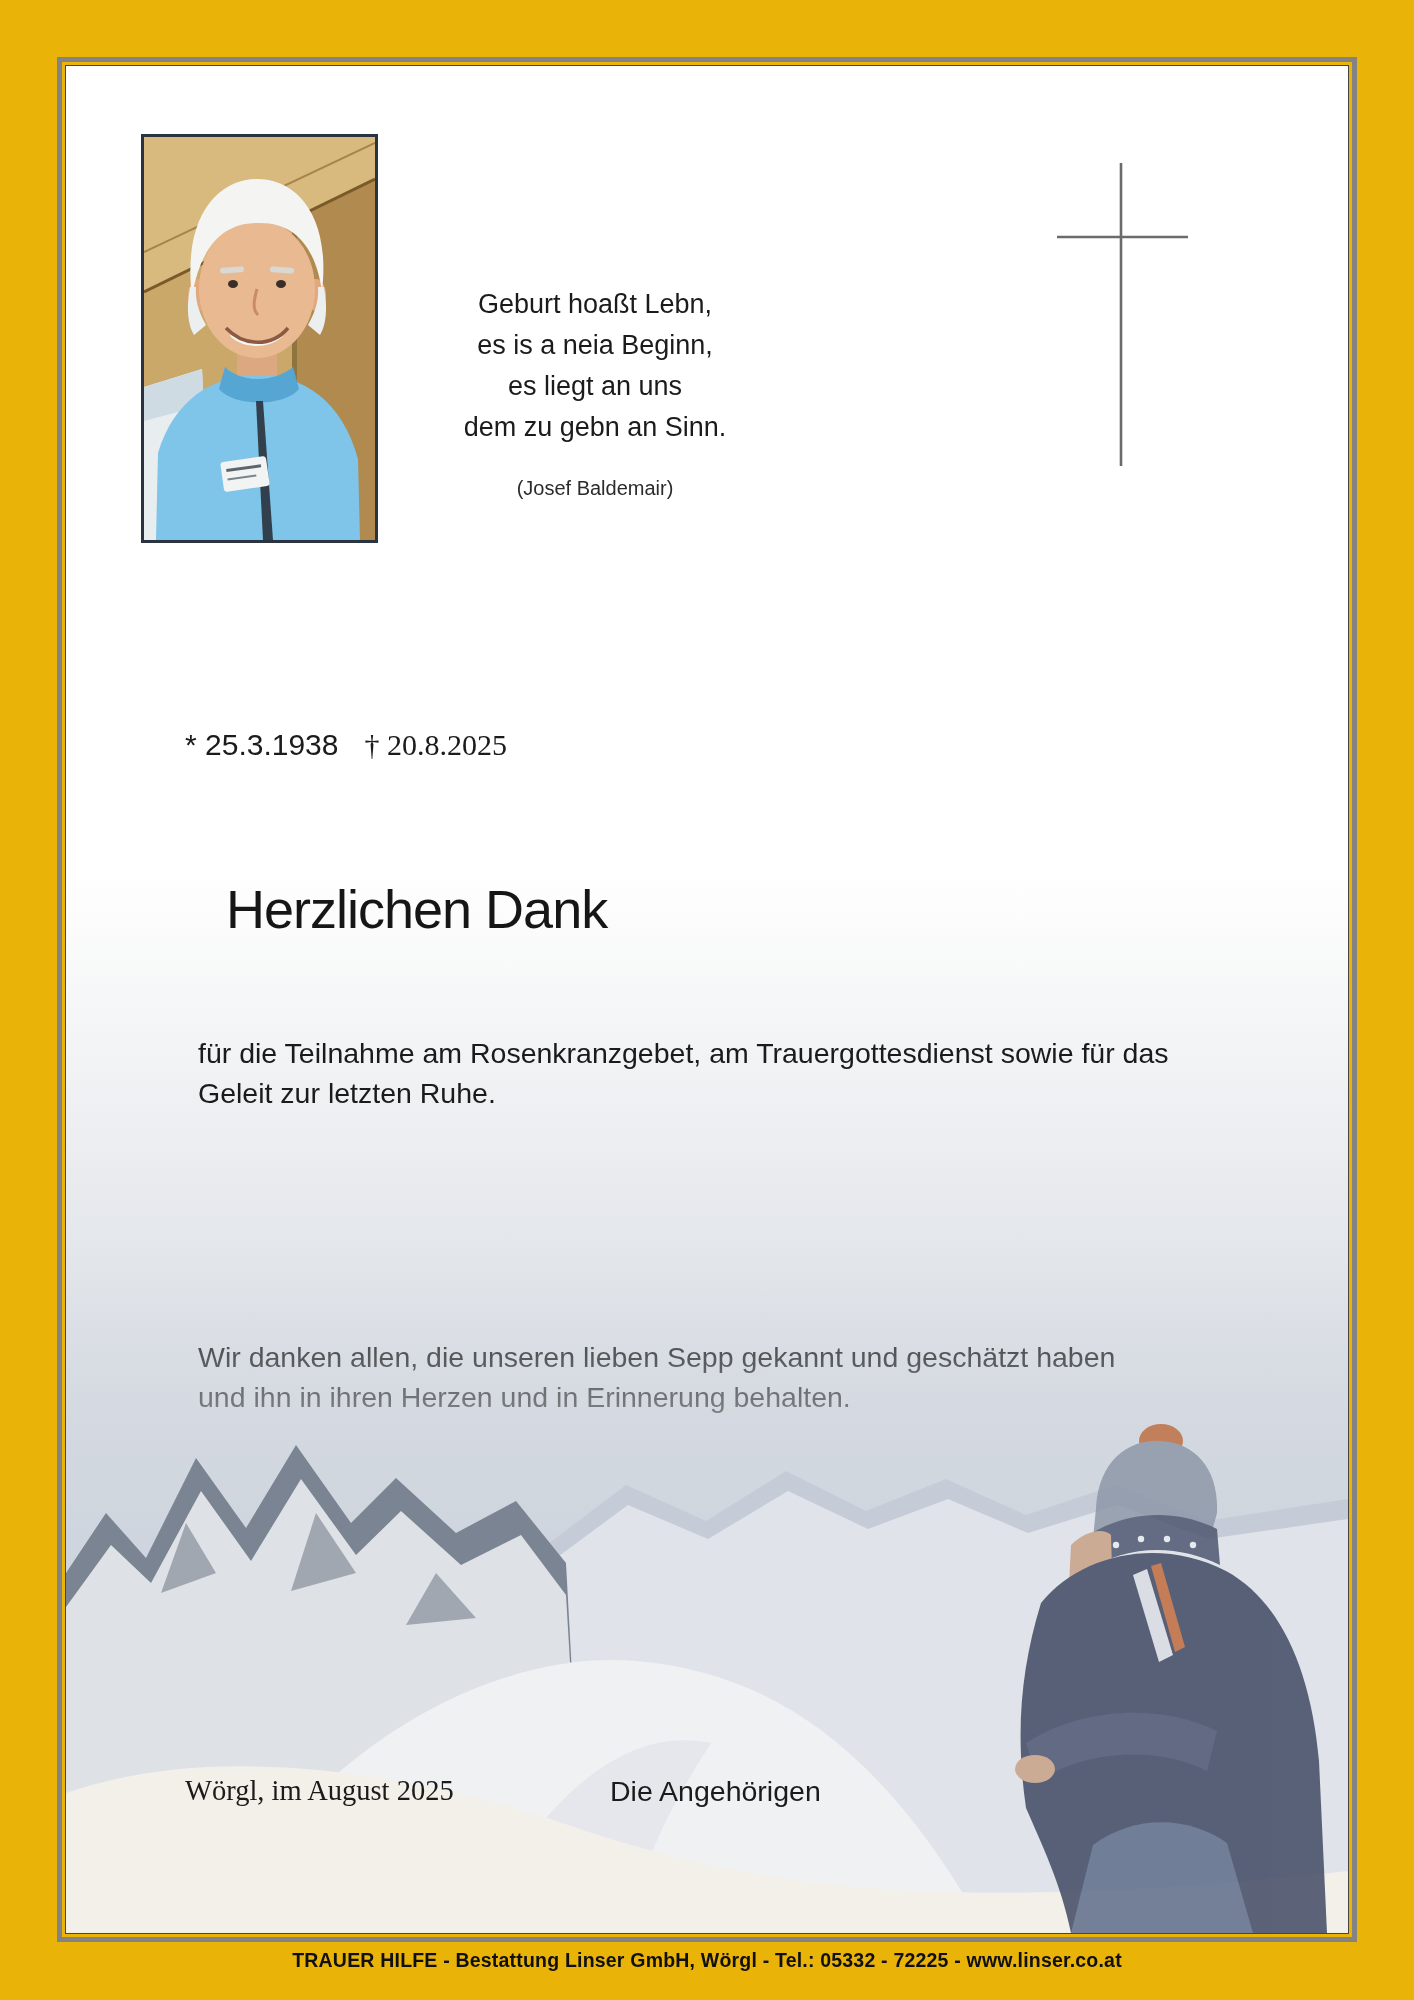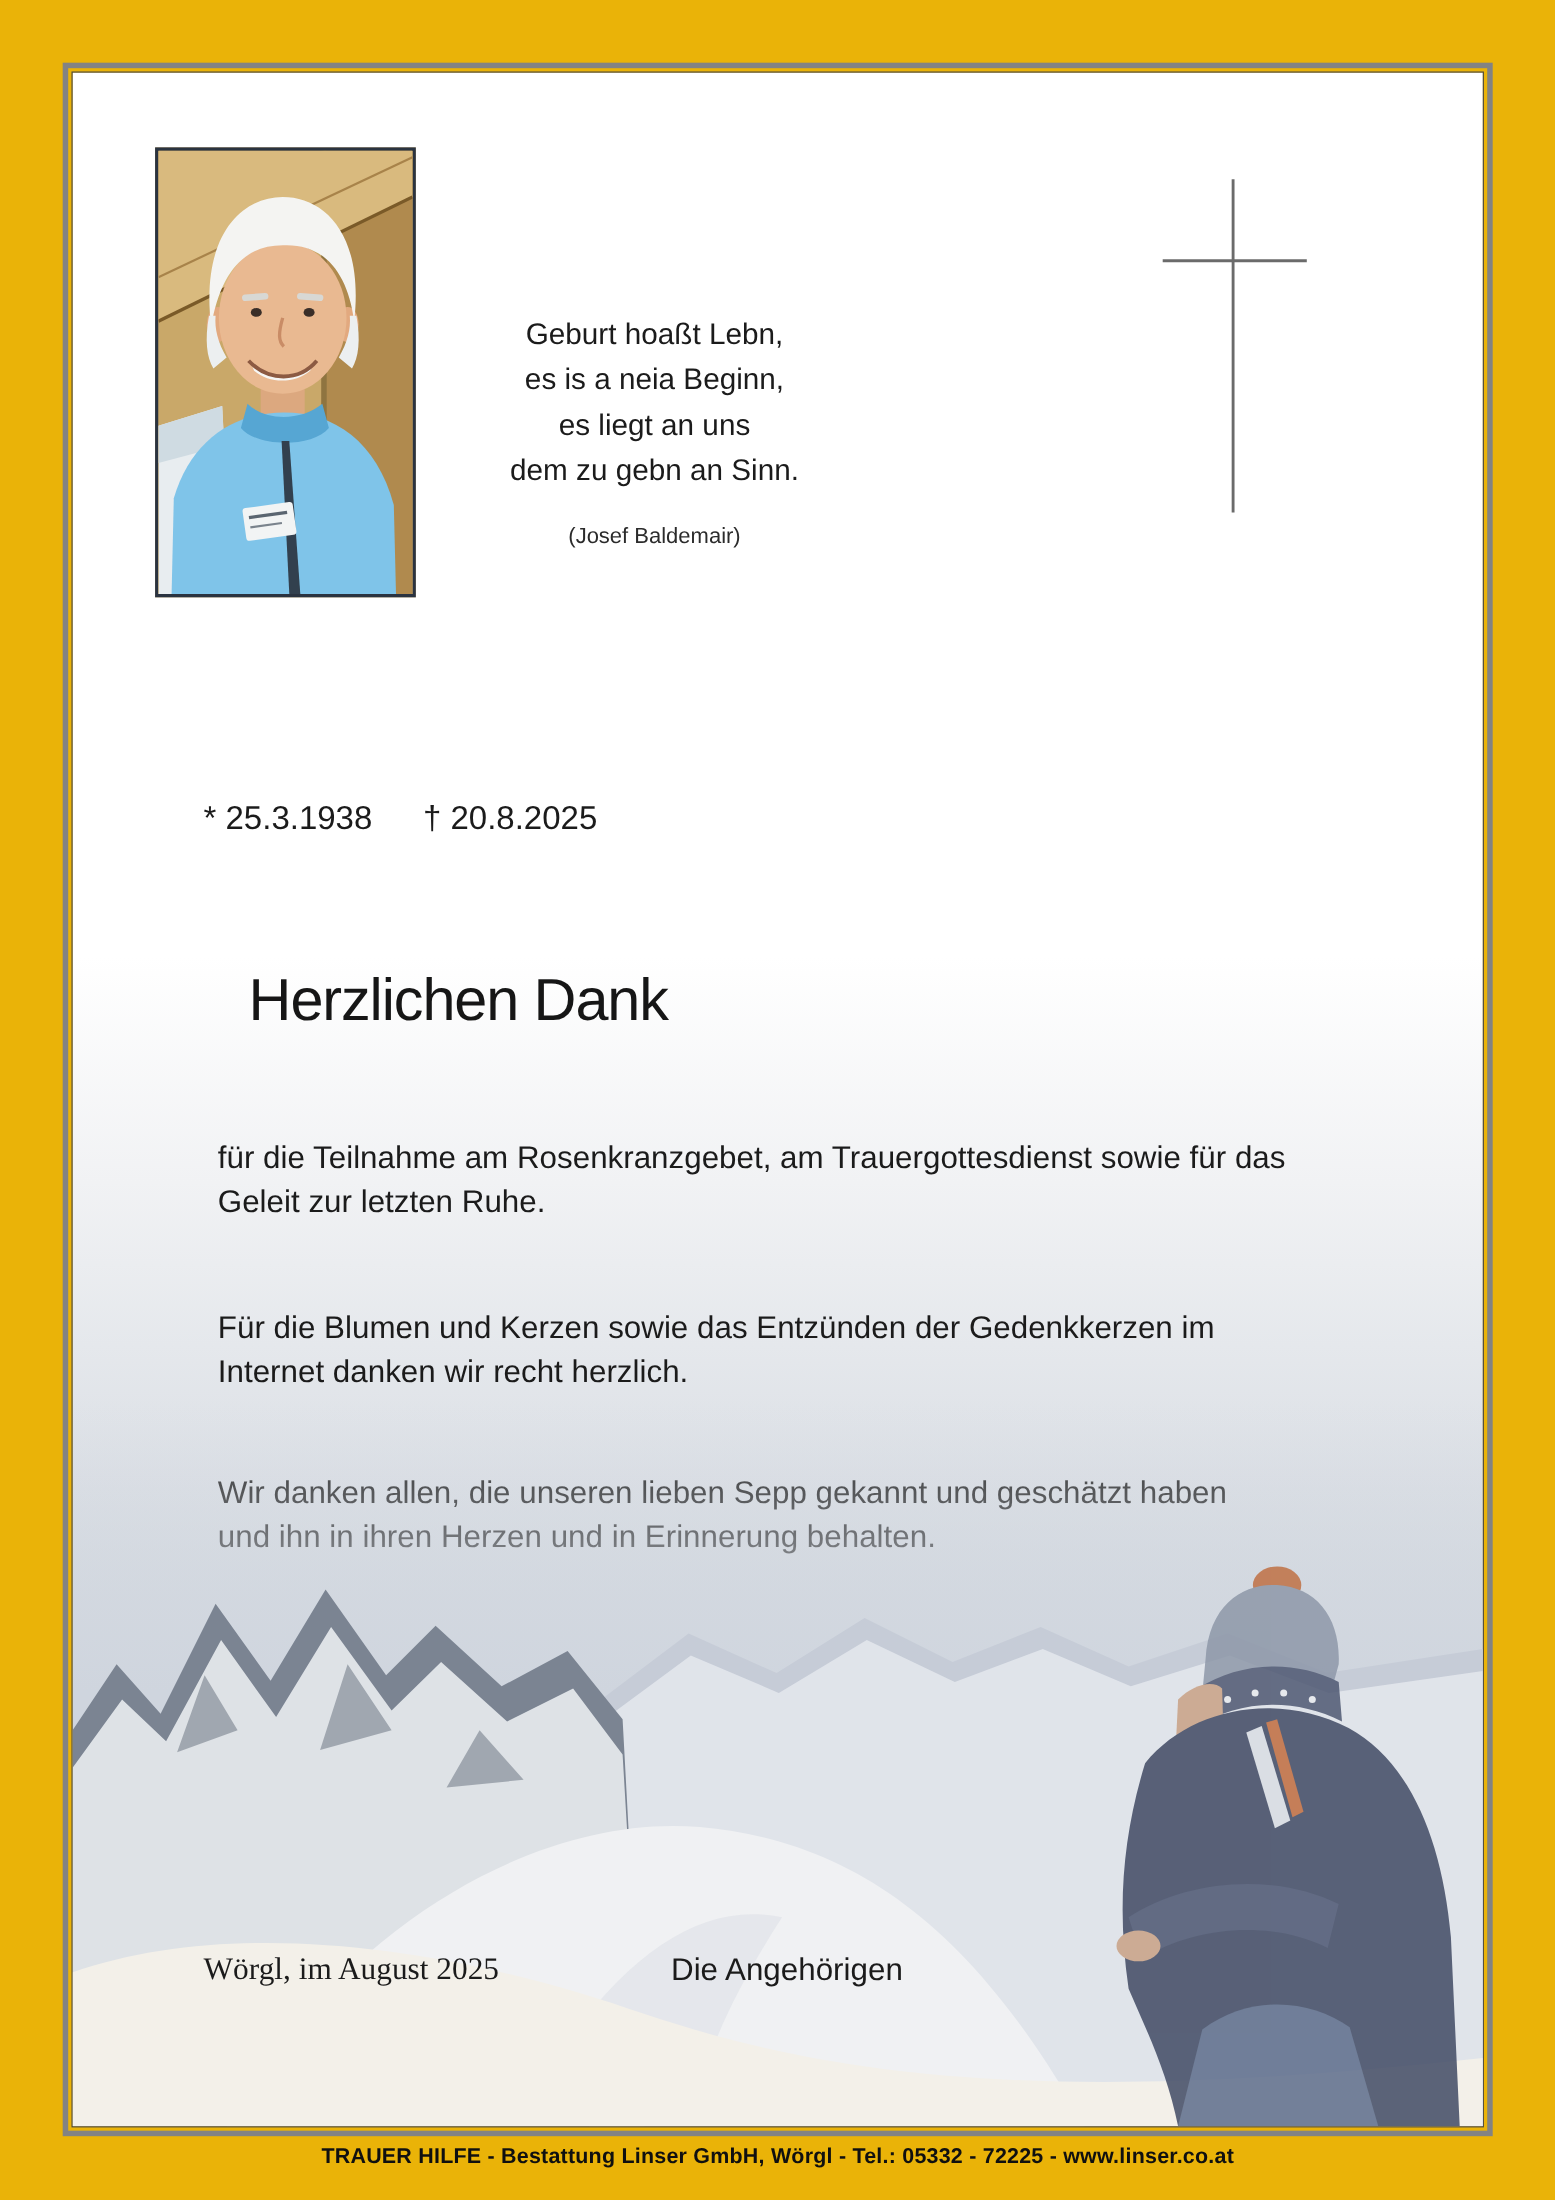--- a/index.html
+++ b/index.html
@@ -30,21 +30,21 @@
   .poem{left:289px;top:218px;width:480px;text-align:center;}
   .poem-line{font-size:27px;line-height:41px;white-space:nowrap;}
   .poem-attribution{font-size:20px;line-height:24px;margin-top:28px;color:#2b2b2b;}
 
   
   .cross{left:985px;top:95px;width:140px;height:310px;}
 
   
   .deceased-name{left:110px;top:534px;font-size:88px;line-height:1.1;letter-spacing:-3px;white-space:nowrap;color:#141414;}
   .dates{left:119px;top:662px;font-size:30px;white-space:nowrap;}
-  .dates .death{margin-left:46px;}
+  .dates .death{margin-left:26px;font-family:Liberation Serif, serif;}
 
   
   .thanks-heading{left:112px;top:812px;font-size:54px;letter-spacing:-1px;white-space:nowrap;color:#161616;margin-left:48px;}
 
   
   .para{left:132px;width:1090px;font-size:28.5px;line-height:40px;}
   .para-1{top:967px;}
   .para-2{top:1121px;}
   .para-3{top:1271px;}
   .para div{white-space:nowrap;}
@@ -125,24 +125,20 @@
       <div class="abs dates">
         <span class="birth">* 25.3.1938</span><span class="death">† 20.8.2025</span>
       </div>
 
       <div class="abs thanks-heading">Herzlichen Dank</div>
 
       <div class="abs para para-1">
         <div>für die Teilnahme am Rosenkranzgebet, am Trauergottesdienst sowie für das</div>
         <div>Geleit zur letzten Ruhe.</div>
       </div>
-      <div class="abs para para-2">
-        <div>Für die Blumen und Kerzen sowie das Entzünden der Gedenkkerzen im</div>
-        <div>Internet danken wir recht herzlich.</div>
-      </div>
       <div class="abs para para-3">
         <div>Wir danken allen, die unseren lieben Sepp gekannt und geschätzt haben</div>
         <div>und ihn in ihren Herzen und in Erinnerung behalten.</div>
       </div>
 
       <div class="abs summit">
         <svg viewBox="0 0 1282 660" preserveAspectRatio="none">
           <defs>
             <linearGradient id="sky" x1="0" y1="0" x2="0" y2="1">
               <stop offset="0%" stop-color="#d5dae1" stop-opacity="0"></stop>

